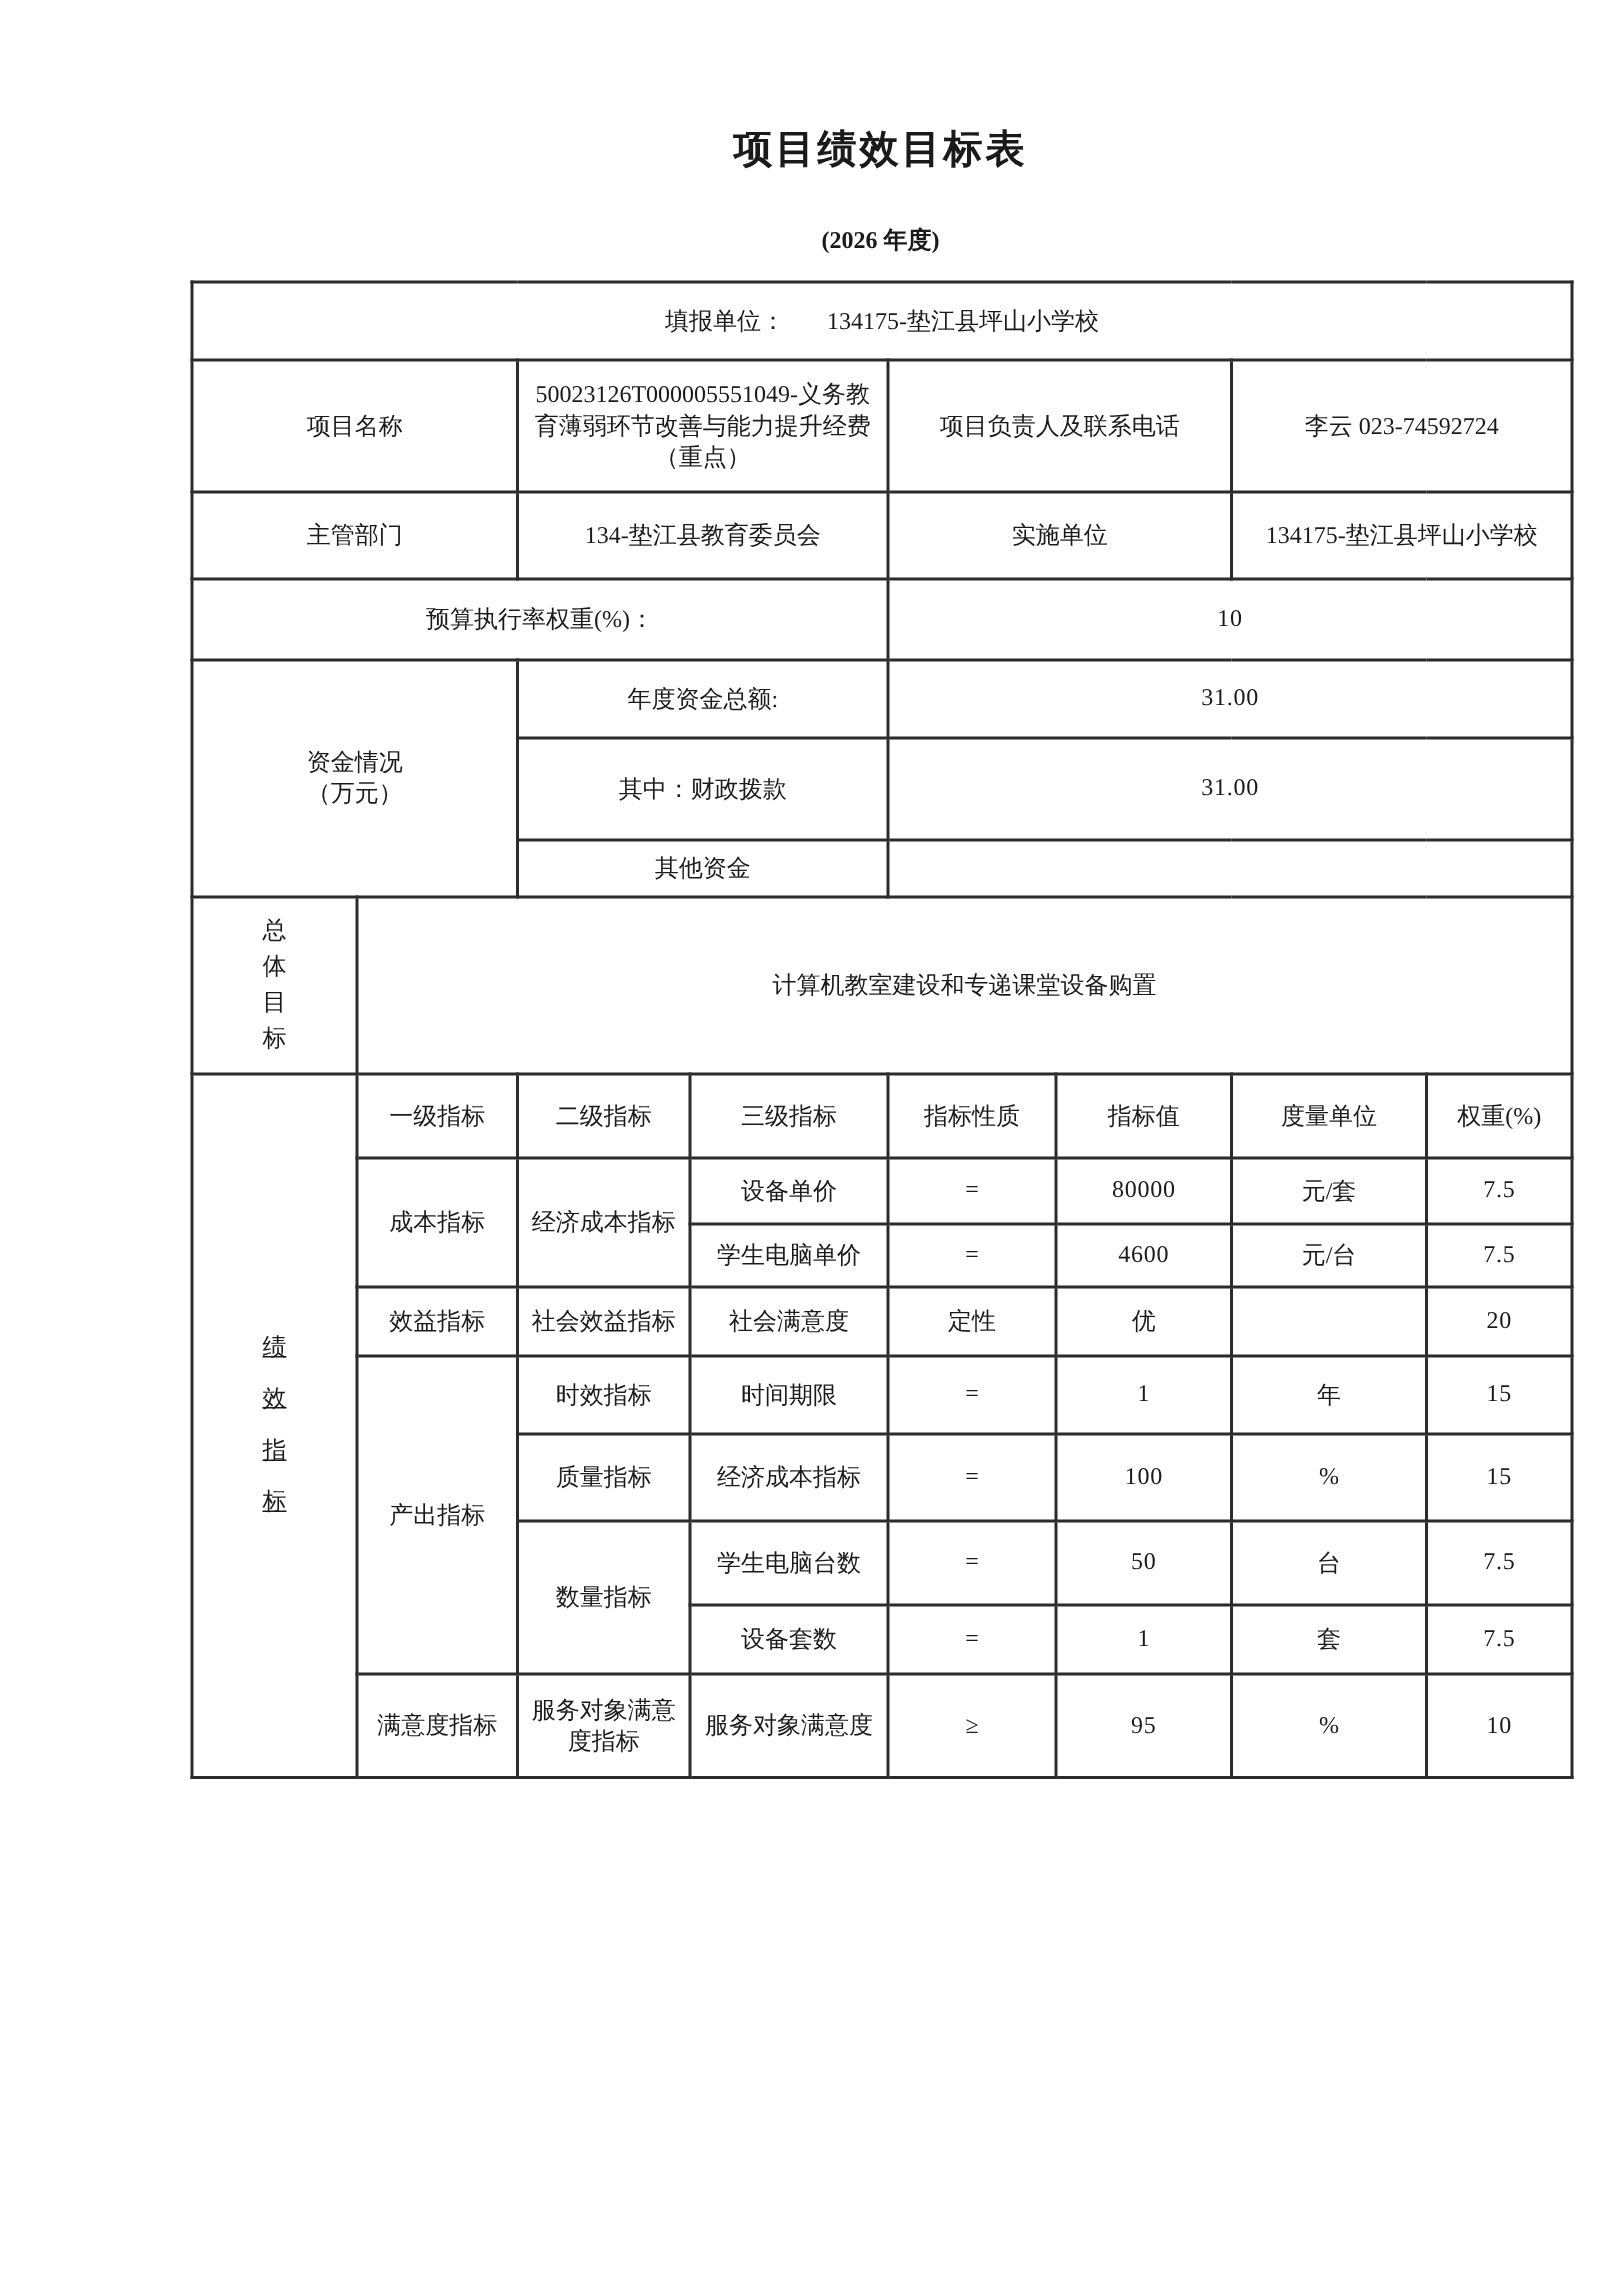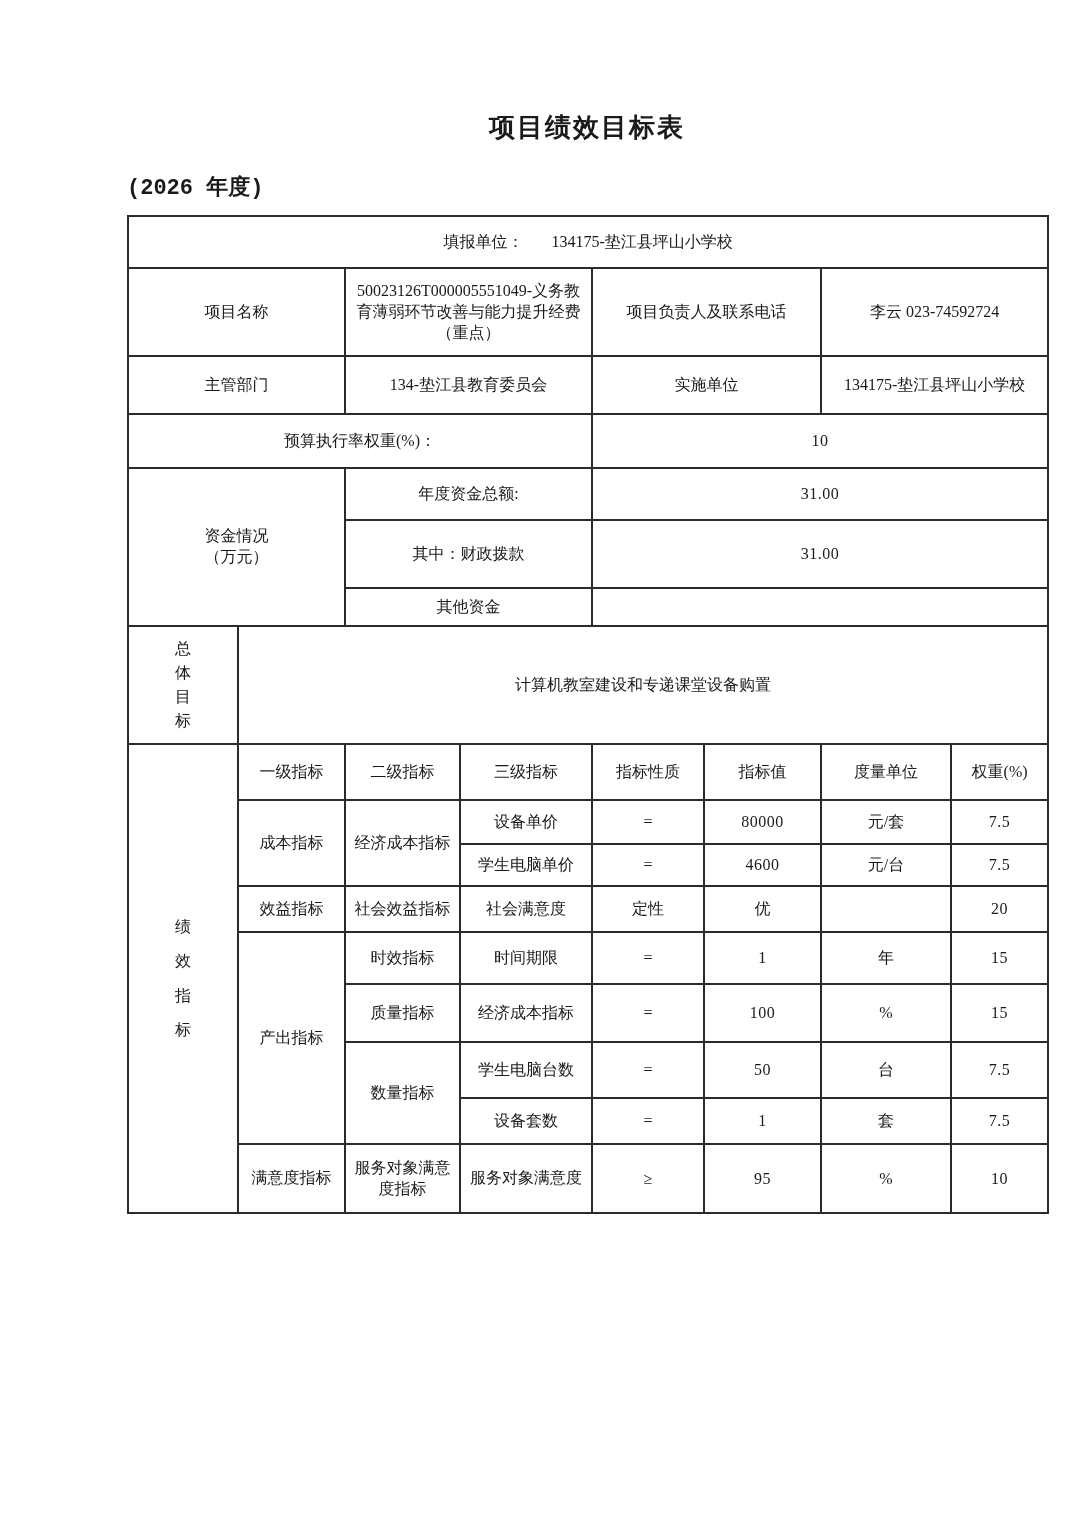--- a/index.html
+++ b/index.html
@@ -12,37 +12,36 @@
   .page {
     width: 1074px;
     height: 1520px;
     background: #ffffff;
     overflow: hidden;
     position: relative;
   }
   .sheet {
     width: 920px;
     margin-left: 127px;
-    padding-top: 112px;
+    padding-top: 84px;
   }
   .doc-title {
     margin: 0;
     font-size: 26px;
     font-weight: bold;
     text-align: center;
     line-height: 32px;
     letter-spacing: 2px;
   }
   .doc-subtitle {
     margin: 30px 0 0 0;
-    font-size: 22px;
+    font-size: 16px;
     font-weight: bold;
-    text-align: left;
+    text-align: center;
     line-height: 29px;
-    font-family: Liberation Mono, monospace;
   }
   table.form {
     margin-top: 12px;
     border-collapse: collapse;
     table-layout: fixed;
     width: 920px;
     font-size: 16px;
   }
   table.form td {
     border: 2px solid #2b2b2b;
@@ -50,21 +49,21 @@
     text-align: center;
     padding: 2px 4px;
     overflow: hidden;
     overflow-wrap: break-word;
   }
   td.tl   { text-align: left;  padding-left: 10px; padding-right: 6px; }
   td.tr-al{ text-align: right; padding-right: 14px; }
   td.pre  { white-space: pre-line; margin-top: 40px; }
   .vwrap  { width: 1.15em; margin: 0 auto; word-break: break-all; text-align: center; }
   td.vgoal .vwrap { line-height: 1.5; }
-  td.vperf .vwrap { line-height: 2.15; }
+  td.vperf .vwrap { line-height: 2.15; text-decoration: underline; }
   .label-gap { margin-left: 28px; }
   .num { letter-spacing: 0.5px; }
 </style>
 </head>
 <body>
 
 <div class="page">
   <div class="sheet">
 
     <h1 class="doc-title">项目绩效目标表</h1>

